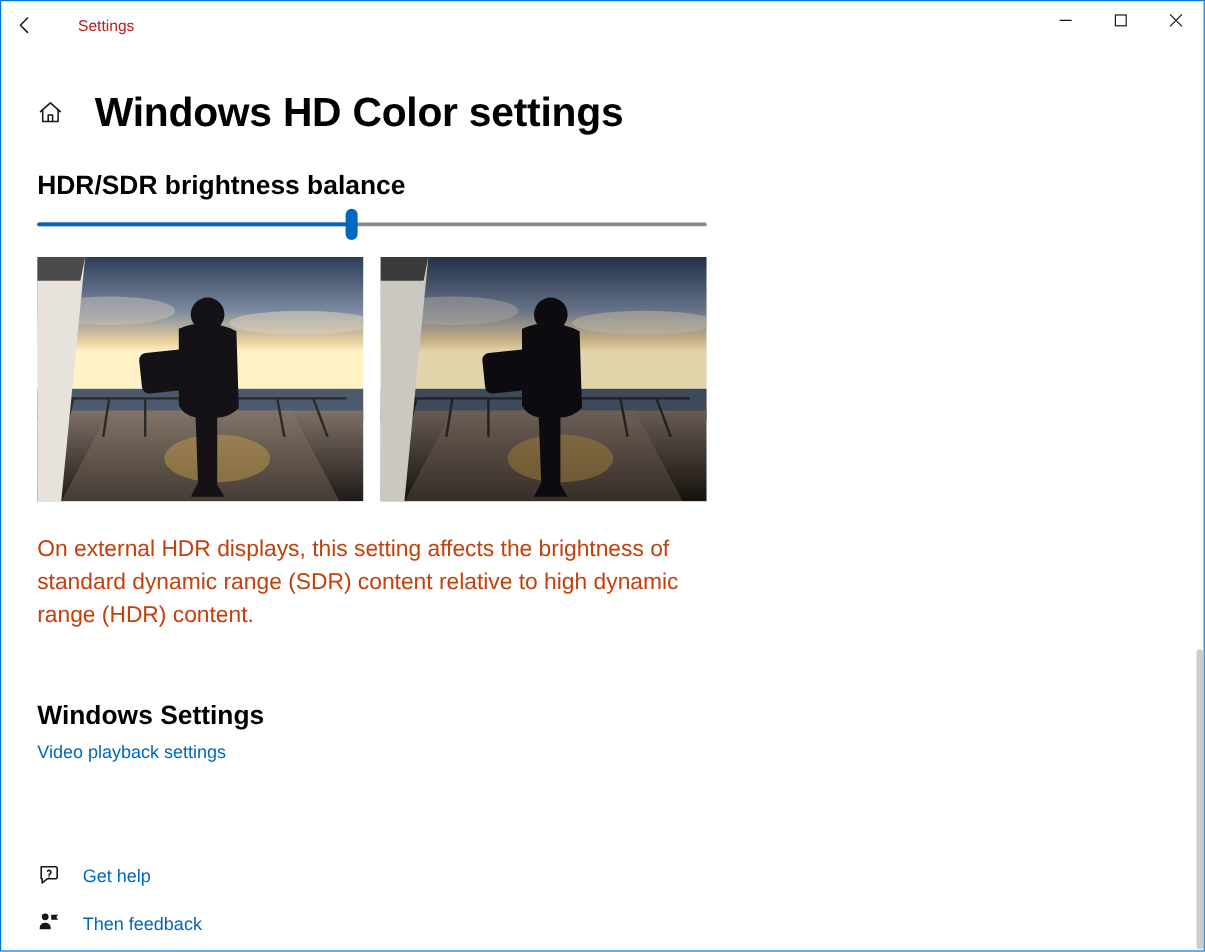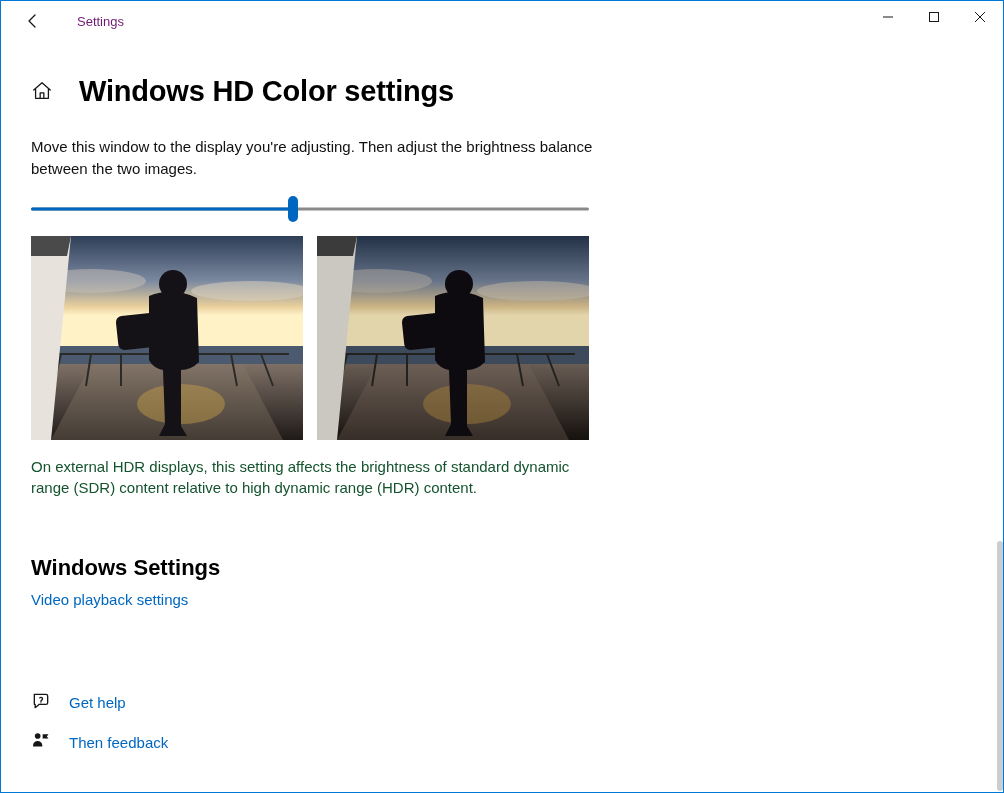--- a/index.html
+++ b/index.html
@@ -13,22 +13,22 @@
       border: 1px solid #0078d7;
       position: relative;
       overflow: hidden;
     }
 
     
     .titlebar {
       height: 40px;
       display: flex;
       align-items: center;
-      padding-left: 16px;
-      color: #701a75;
+      padding-left: 4px;
+      color: #b91c1c;
     }
     .titlebar .back {
       width: 32px; height: 32px;
       display: flex; align-items: center; justify-content: center;
       cursor: pointer;
     }
     .titlebar .title {
       font-size: 13px;
       margin-left: 28px;
     }
@@ -52,42 +52,42 @@
     .page-header {
       display: flex;
       align-items: center;
       gap: 24px;
       margin-bottom: 28px;
     }
     .home-icon {
       width: 24px; height: 24px;
     }
     .page-title {
-      font-size: 29px;
+      font-size: 34px;
       font-weight: 600;
       letter-spacing: -0.2px;
       text-align: center;
     }
 
     .section-title {
       font-size: 22px;
       font-weight: 600;
       margin-bottom: 6px;
     }
     .section-desc {
       font-size: 15px;
       line-height: 1.45;
       margin-bottom: 16px;
       color: #111;
     }
     .section-note {
-      font-size: 15px;
-      color: #14532d;
+      font-size: 19px;
+      color: #c2410c;
       line-height: 1.45;
-      margin-top: 16px;
+      margin-top: 26px;
     }
 
     
     .slider {
       position: relative;
       height: 26px;
       width: 558px;
     }
     .slider .track {
       position: absolute;
@@ -199,21 +199,21 @@
     <span class="home-icon">
       <svg width="22" height="22" viewBox="0 0 24 24" fill="none" stroke="#171717" stroke-width="1.4" stroke-linejoin="round" stroke-linecap="round">
         <path d="M3 11 L12 3 L21 11"></path>
         <path d="M5 10 V20 H19 V10"></path>
         <path d="M10 20 V14 H14 V20"></path>
       </svg>
     </span>
     <h1 class="page-title">Windows HD Color settings</h1>
   </div>
 
-  <p class="section-desc">Move this window to the display you're adjusting. Then adjust the brightness balance between the two images.</p>
+  <h2 class="section-title">HDR/SDR brightness balance</h2>
 
   <div class="slider">
     <div class="track"></div>
     <div class="track-fill" id="track-fill" style="width: 47%;"></div>
     <div class="thumb" id="slider-thumb" style="left: 47%;"></div>
   </div>
 
   <div class="previews">
     <div class="preview-img">
       

